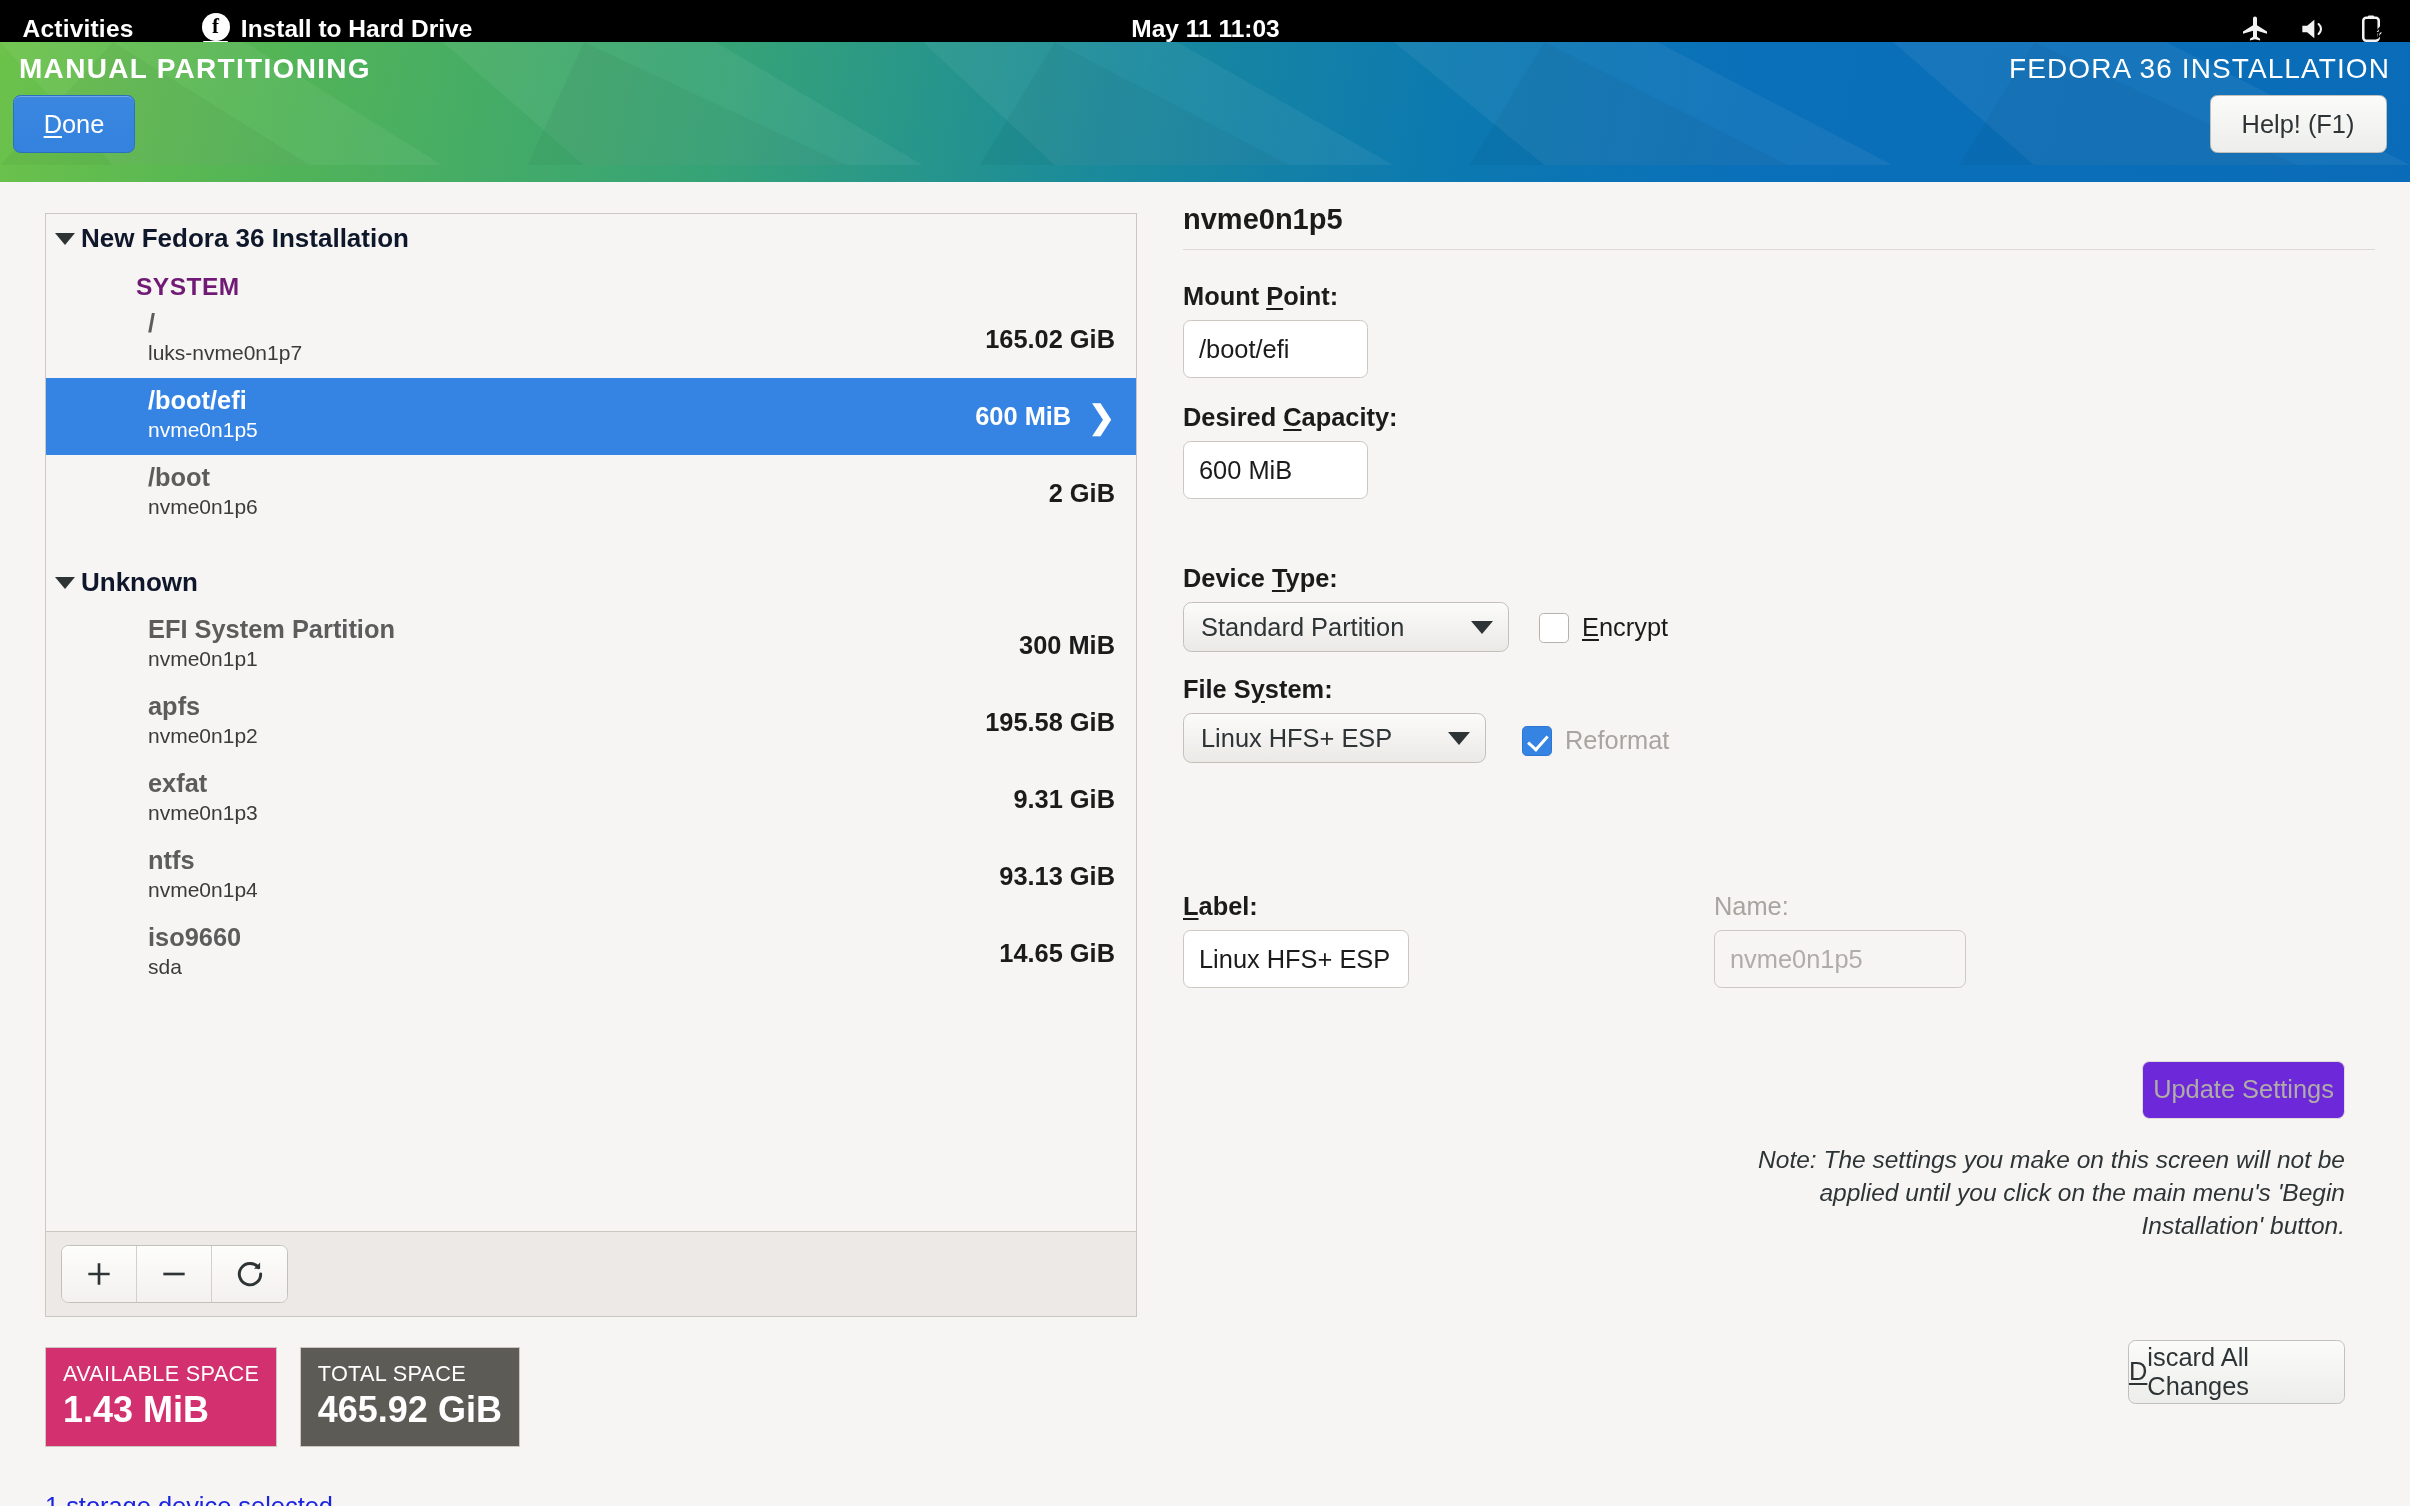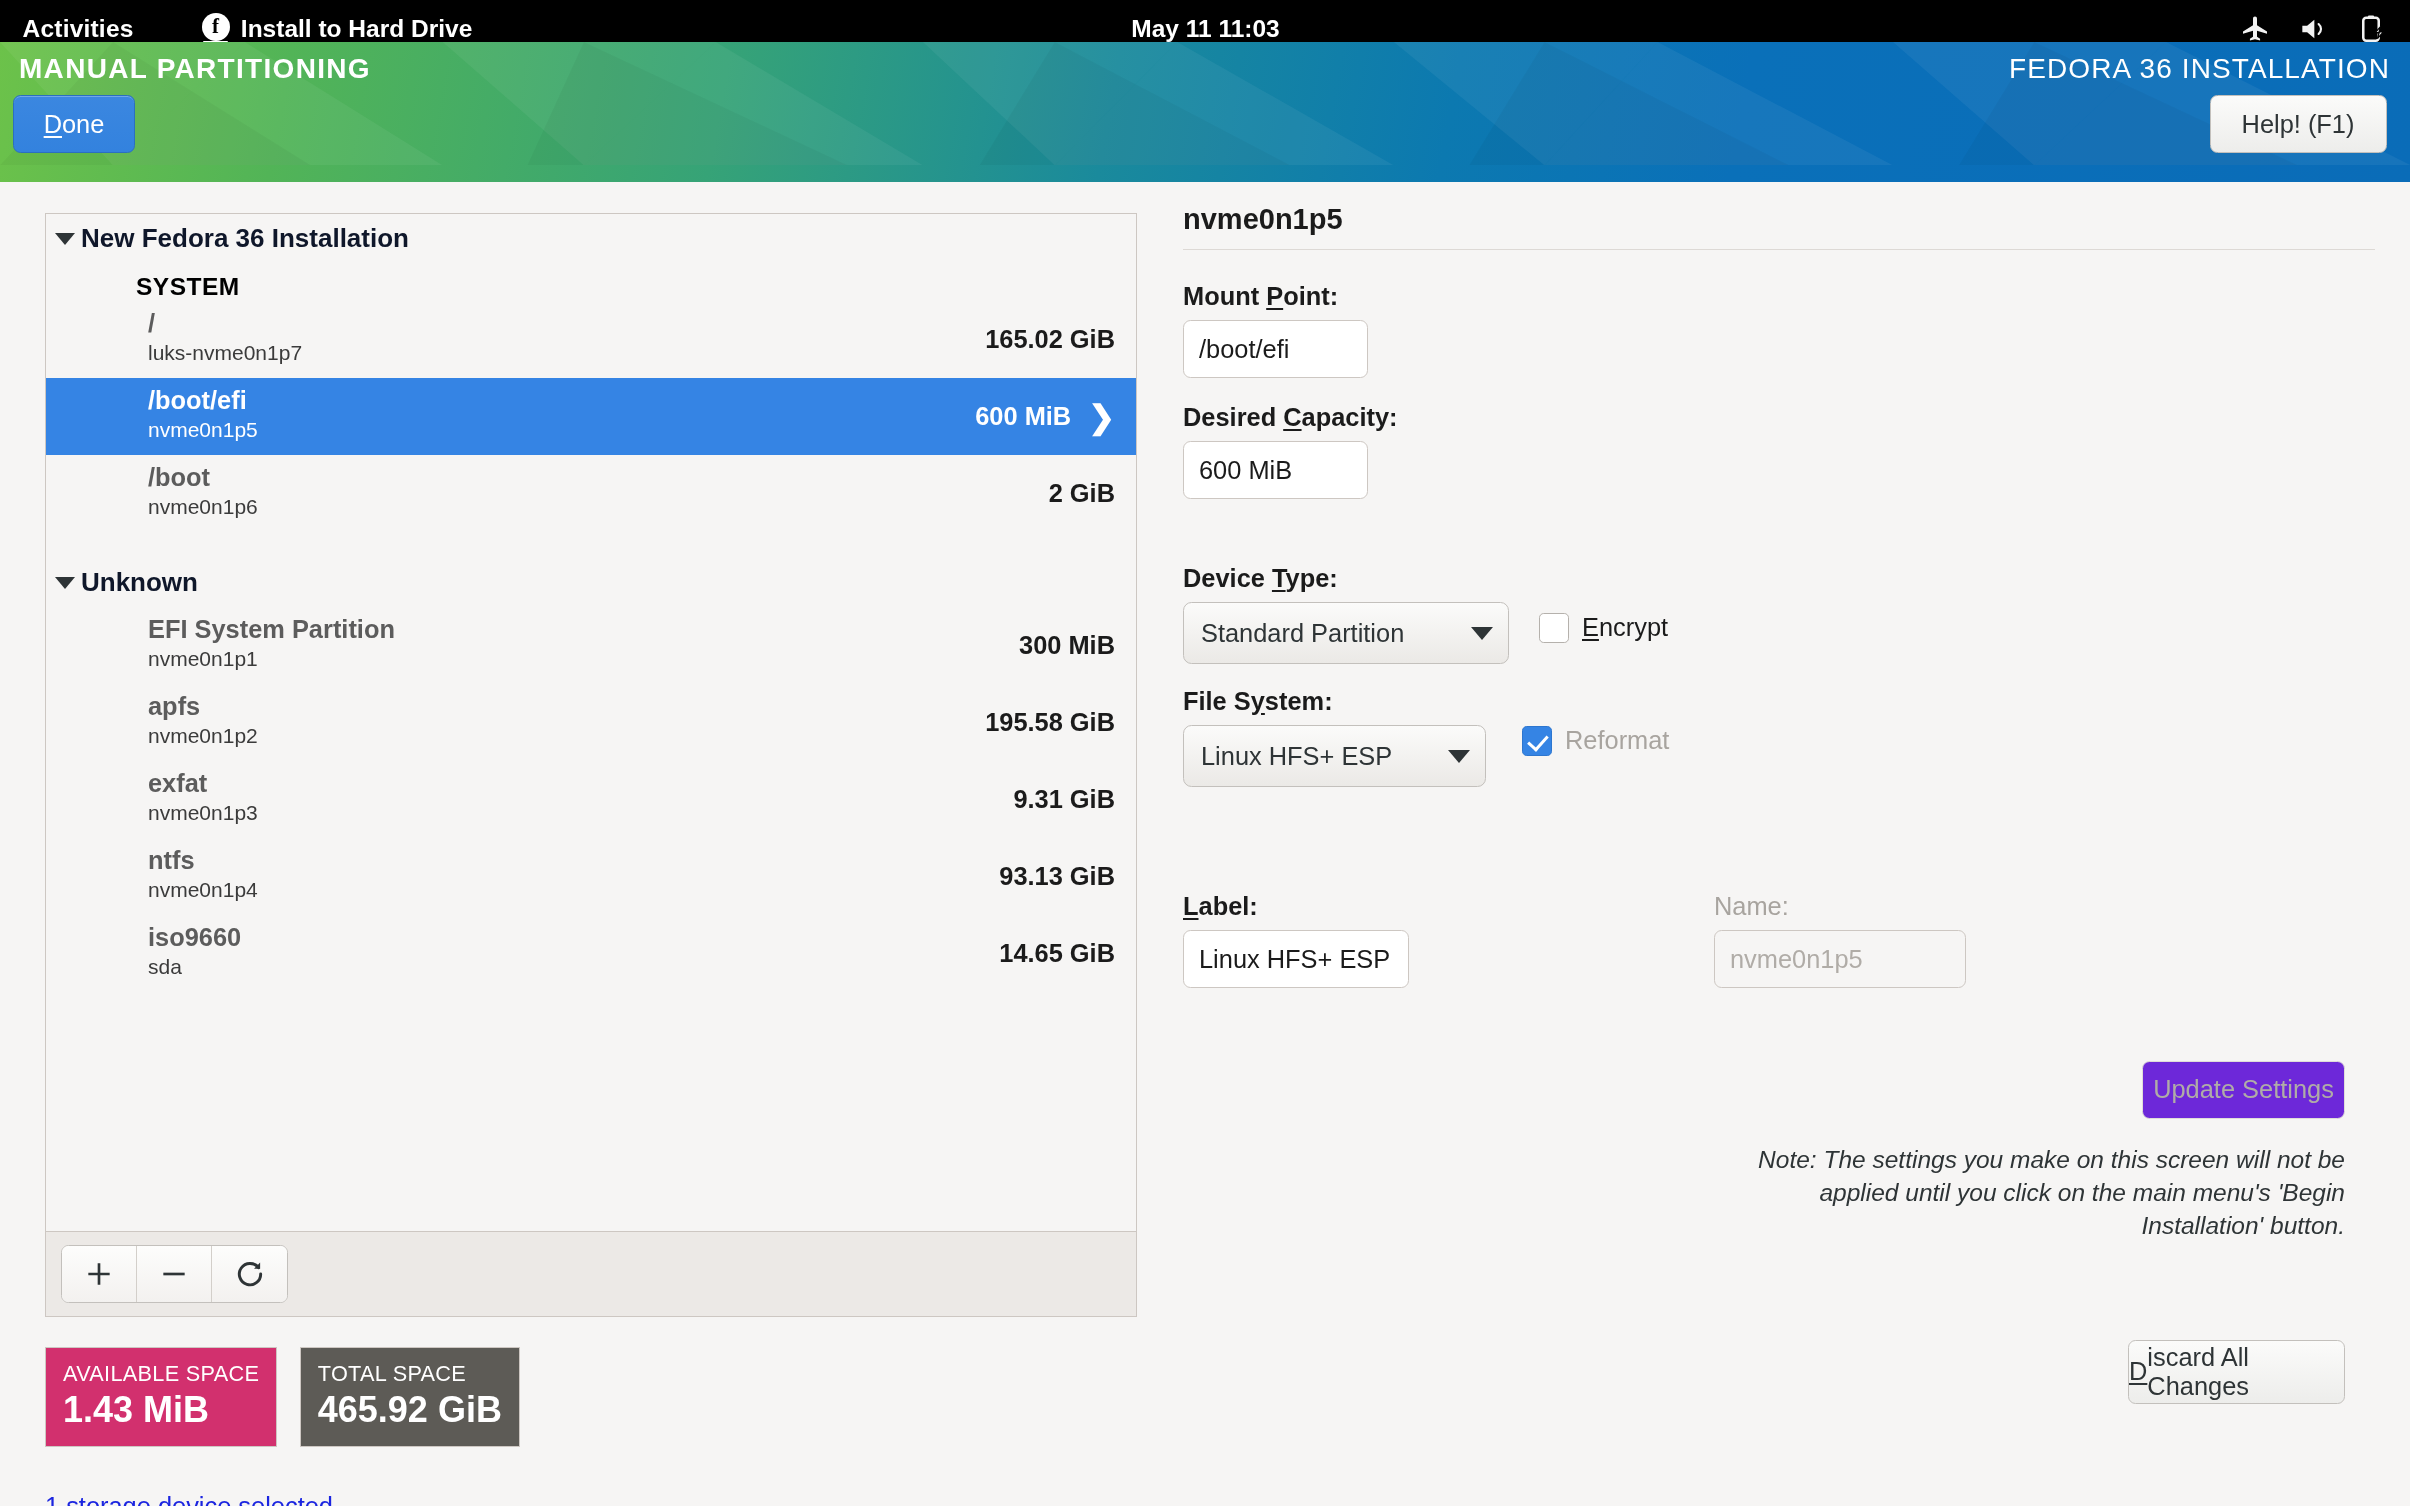--- a/index.html
+++ b/index.html
@@ -120,21 +120,21 @@
     font-size: 26px; font-weight: 700; color: #0f172a;
   }
   .tri {
     width: 0; height: 0;
     border-left: 10.4px solid transparent;
     border-right: 10.4px solid transparent;
     border-top: 12.2px solid #2e3436;
     margin-right: 5.6px;
   }
   .sub-label {
-    padding-left: 90px; font-size: 24.5px; color: #000000;
+    padding-left: 90px; font-size: 24.5px; color: #701a75;
     font-weight: 600; letter-spacing: 0.5px; height: 38px;
     display: flex; align-items: flex-end;
   }
 
   .part-row {
     position: relative; height: 77px;
     padding-left: 102px; padding-right: 21px;
     display: flex; align-items: center;
   }
   .part-row.indent2 { padding-left: 102px; }
@@ -214,21 +214,21 @@
     background: #ffffff; border: 0.9px solid #cdc7c2; border-radius: 7.5px;
     display: flex; align-items: center; padding-left: 15px;
     font-size: 25.4px; color: #1b1b1b;
   }
   .txt-input.label-in { width: 226px; }
   .txt-input.disabled {
     background: #f6f5f4; color: #b0aca7; width: 252px;
   }
 
   .combo {
-    height: 62px; border: 0.9px solid #c3c0bc; border-radius: 8.5px;
+    height: 50px; border: 0.9px solid #c3c0bc; border-radius: 8.5px;
     background: linear-gradient(#fbfbfa,#ebe9e6);
     display: flex; align-items: center; padding: 0 15px 0 17px;
     font-size: 25.4px; color: #2e3436;
   }
   .combo .cv { margin-right: 21px; }
   .combo .arrow {
     margin-left: auto;
     width: 0; height: 0;
     border-left: 11.3px solid transparent;
     border-right: 11.3px solid transparent;

